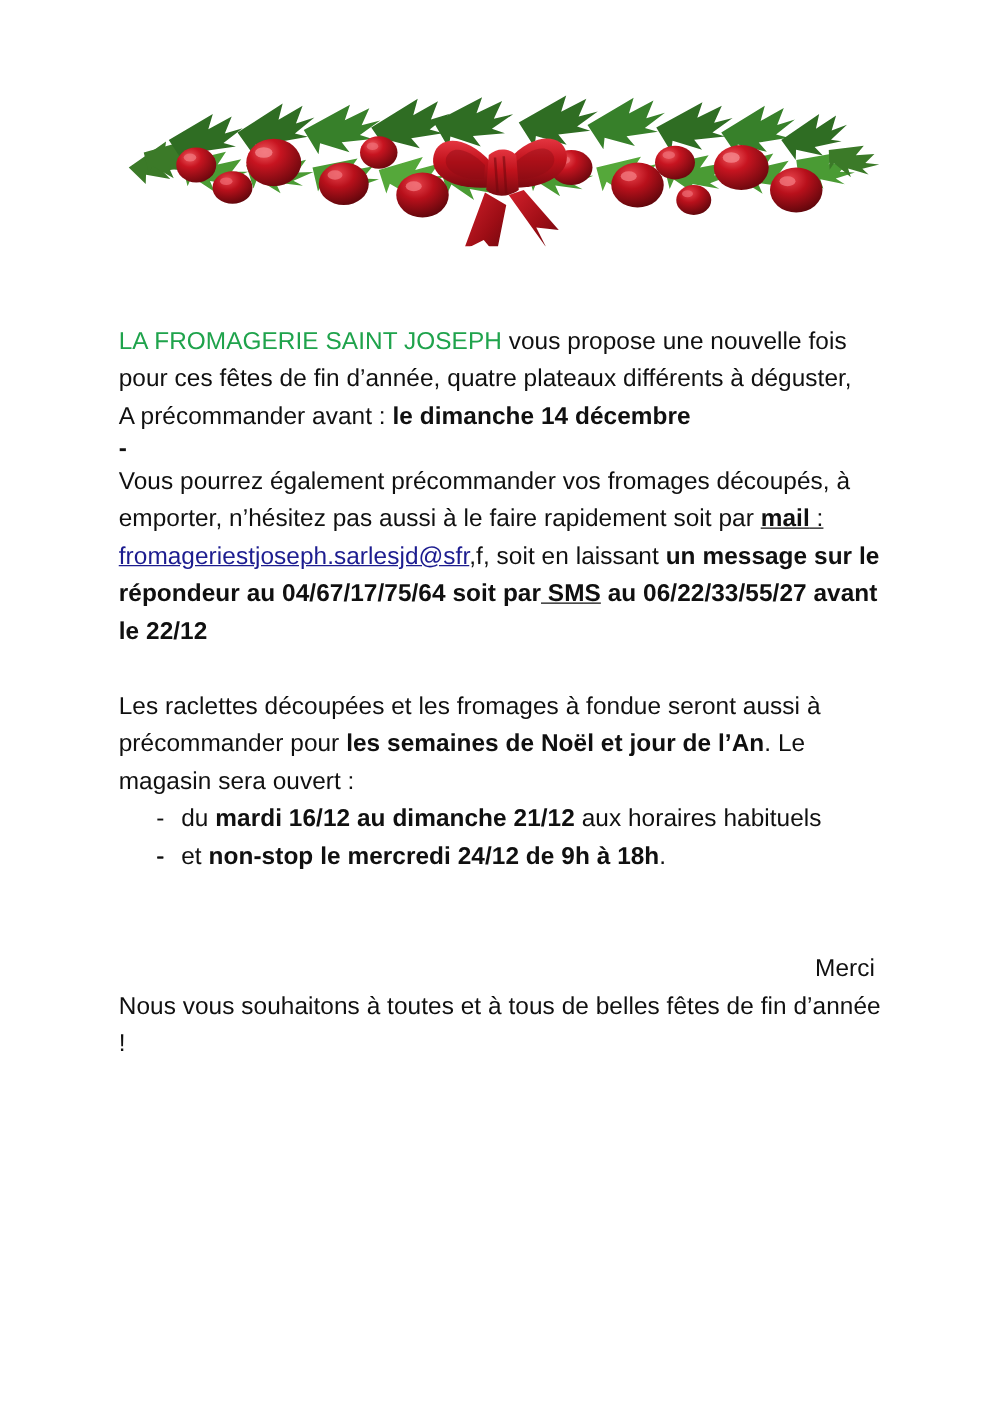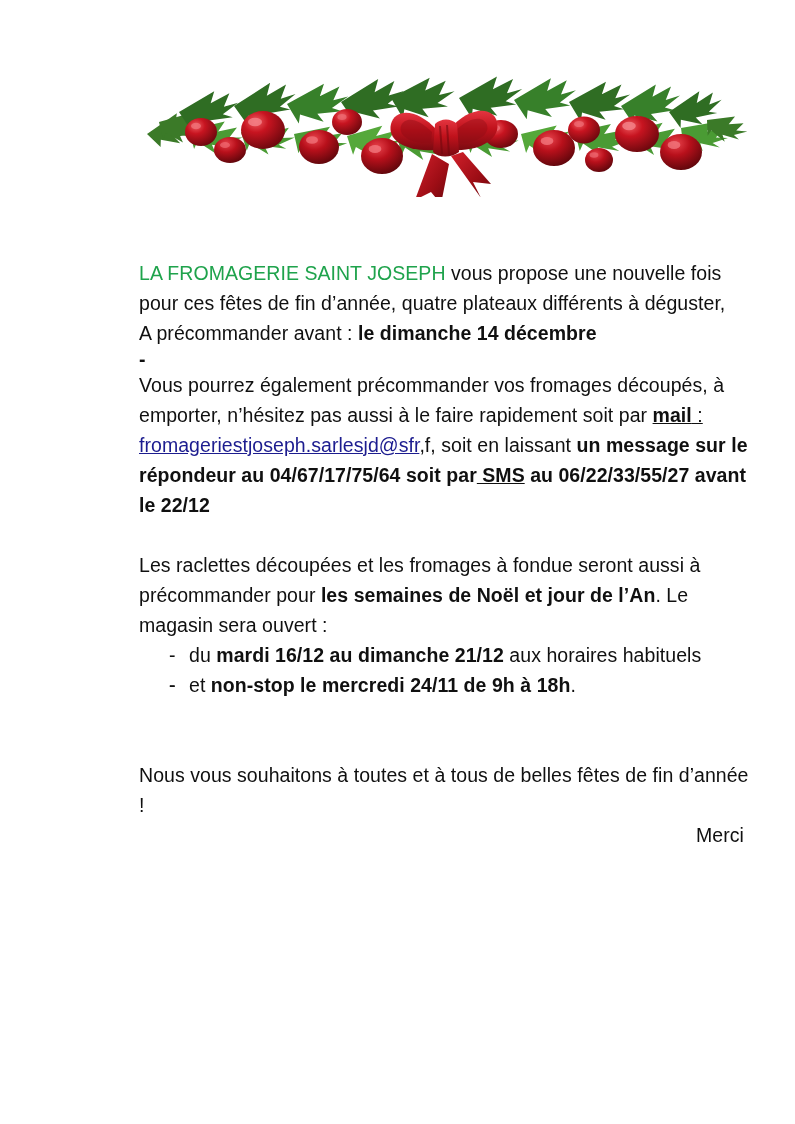--- a/index.html
+++ b/index.html
@@ -13,21 +13,20 @@
     position: relative;
     font-family: "Liberation Sans", sans-serif;
     color: #0d0d0d;
     overflow: hidden;
   }
 
   .page {
     position: absolute;
     inset: 0;
     background: #ffffff;
-    margin-left: 44px;
   }
 
   
   .garland-wrap {
     position: absolute;
     left: 85px;
     top: 72px;
     width: 630px;
     height: 125px;
   }
@@ -277,29 +276,29 @@
     <ul class="list">
       <li>
         <span class="dash">-</span>
         <span>du </span><span class="b">mardi 16/12 au dimanche 21/12</span><span> aux horaires habituels</span>
       </li>
       <li>
         <span class="dash">-</span>
       </li>
       <li>
         <span class="dash">-</span>
-        <span>et </span><span class="b">non-stop le mercredi  24/11 de 9h à 18h</span><span>.</span>
+        <span>et </span><span class="b">non-stop le mercredi  24/12 de 9h à 18h</span><span>.</span>
       </li>
     </ul>
 
     <div class="blank"></div>
 
 
     <div class="blank"></div>
 
+    <p class="para merci">Merci</p>
+
     <p class="para">
       <span>Nous vous souhaitons à toutes et à tous de belles fêtes de fin</span>
       <span>d’année !</span>
     </p>
-
-    <p class="para merci">Merci</p>
   </div>
 </div>
 
 </body></html>

